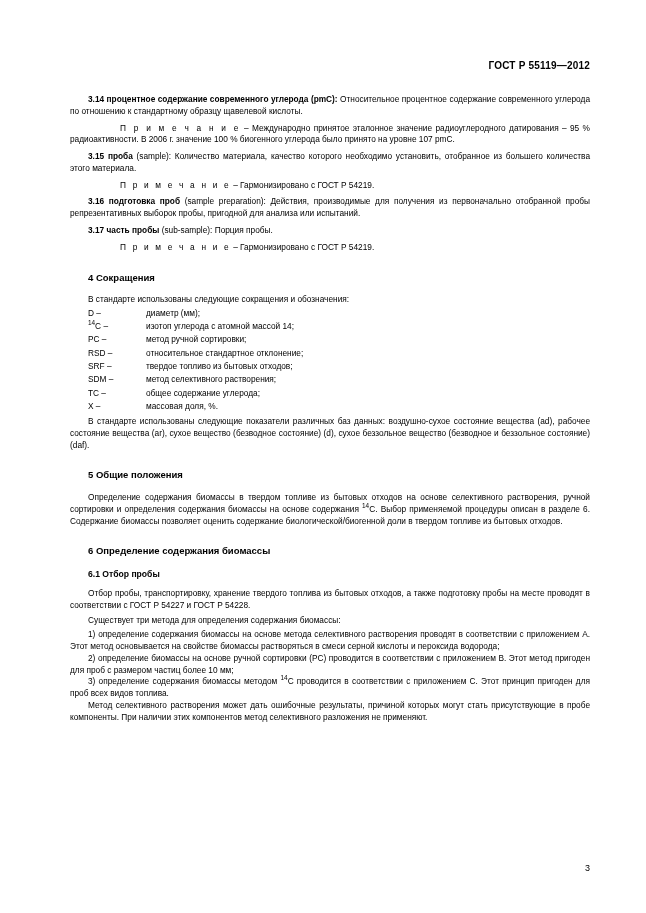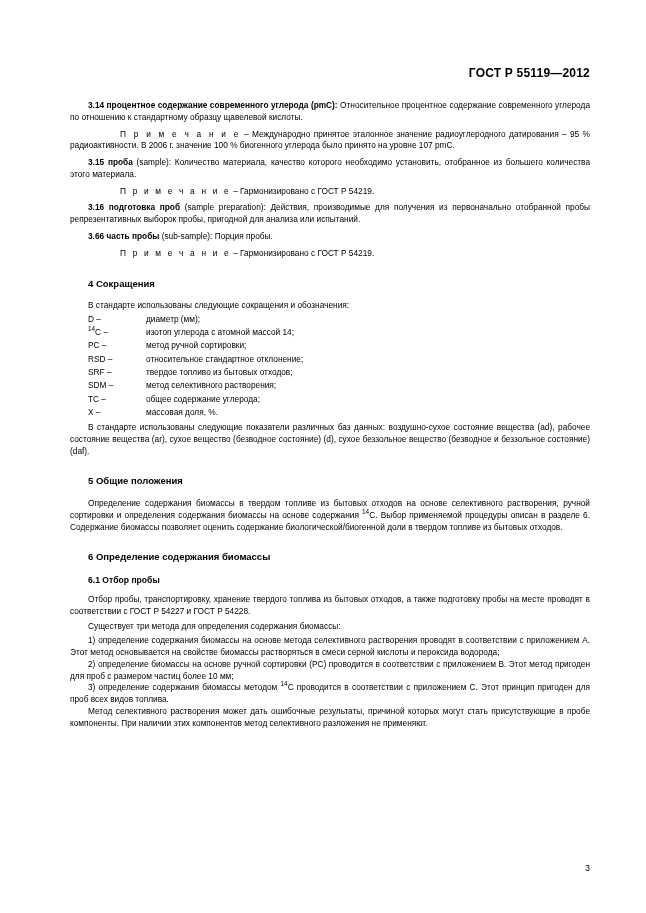--- a/index.html
+++ b/index.html
@@ -18,24 +18,24 @@
   .page {
     position: absolute;
     left: 0; top: 0;
     width: 646px;
     height: 913px;
     box-sizing: border-box;
     padding: 60px 56px 40px 70px;
   }
   .header {
     text-align: right;
-    font-size: 12px;
+    font-size: 10px;
     font-weight: bold;
     letter-spacing: 0.2px;
-    margin: 6px 0 22px 0;
+    margin: 0 0 22px 0;
     height: 12px;
   }
   .content {
     font-size: 8.3px;
     line-height: 1.42;
     text-align: justify;
   }
   p {
     margin: 0 0 3px 0;
   }
@@ -116,21 +116,21 @@
     <p class="term"><b>3.14</b> <b>процентное содержание современного углерода (pmC):</b><span> Относительное процентное содержание современного углерода по отношению к стандартному образцу щавелевой кислоты.</span></p>
 
     <p class="note"><span class="nlabel">П р и м е ч а н и е</span><span> – Международно принятое эталонное значение радиоуглеродного датирования – 95 % радиоактивности. В 2006 г. значение 100 % биогенного углерода было принято на уровне 107 pmC.</span></p>
 
     <p class="term"><b>3.15</b> <b>проба</b><span> (sample): Количество материала, качество которого необходимо установить, отобранное из большего количества этого материала.</span></p>
 
     <p class="note"><span class="nlabel">П р и м е ч а н и е</span><span> – Гармонизировано с ГОСТ Р 54219.</span></p>
 
     <p class="term"><b>3.16</b> <b>подготовка проб</b><span> (sample preparation): Действия, производимые для получения из первоначально отобранной пробы репрезентативных выборок пробы, пригодной для анализа или испытаний.</span></p>
 
-    <p class="term"><b>3.66</b> <b>часть пробы</b><span> (sub-sample): Порция пробы.</span></p>
+    <p class="term"><b>3.17</b> <b>часть пробы</b><span> (sub-sample): Порция пробы.</span></p>
 
     <p class="note"><span class="nlabel">П р и м е ч а н и е</span><span> – Гармонизировано с ГОСТ Р 54219.</span></p>
 
     <h2 class="section">4 Сокращения</h2>
 
     <p class="abbr-intro">В стандарте использованы следующие сокращения и обозначения:</p>
 
     <table class="abbr">
       <tbody>
           <tr>

